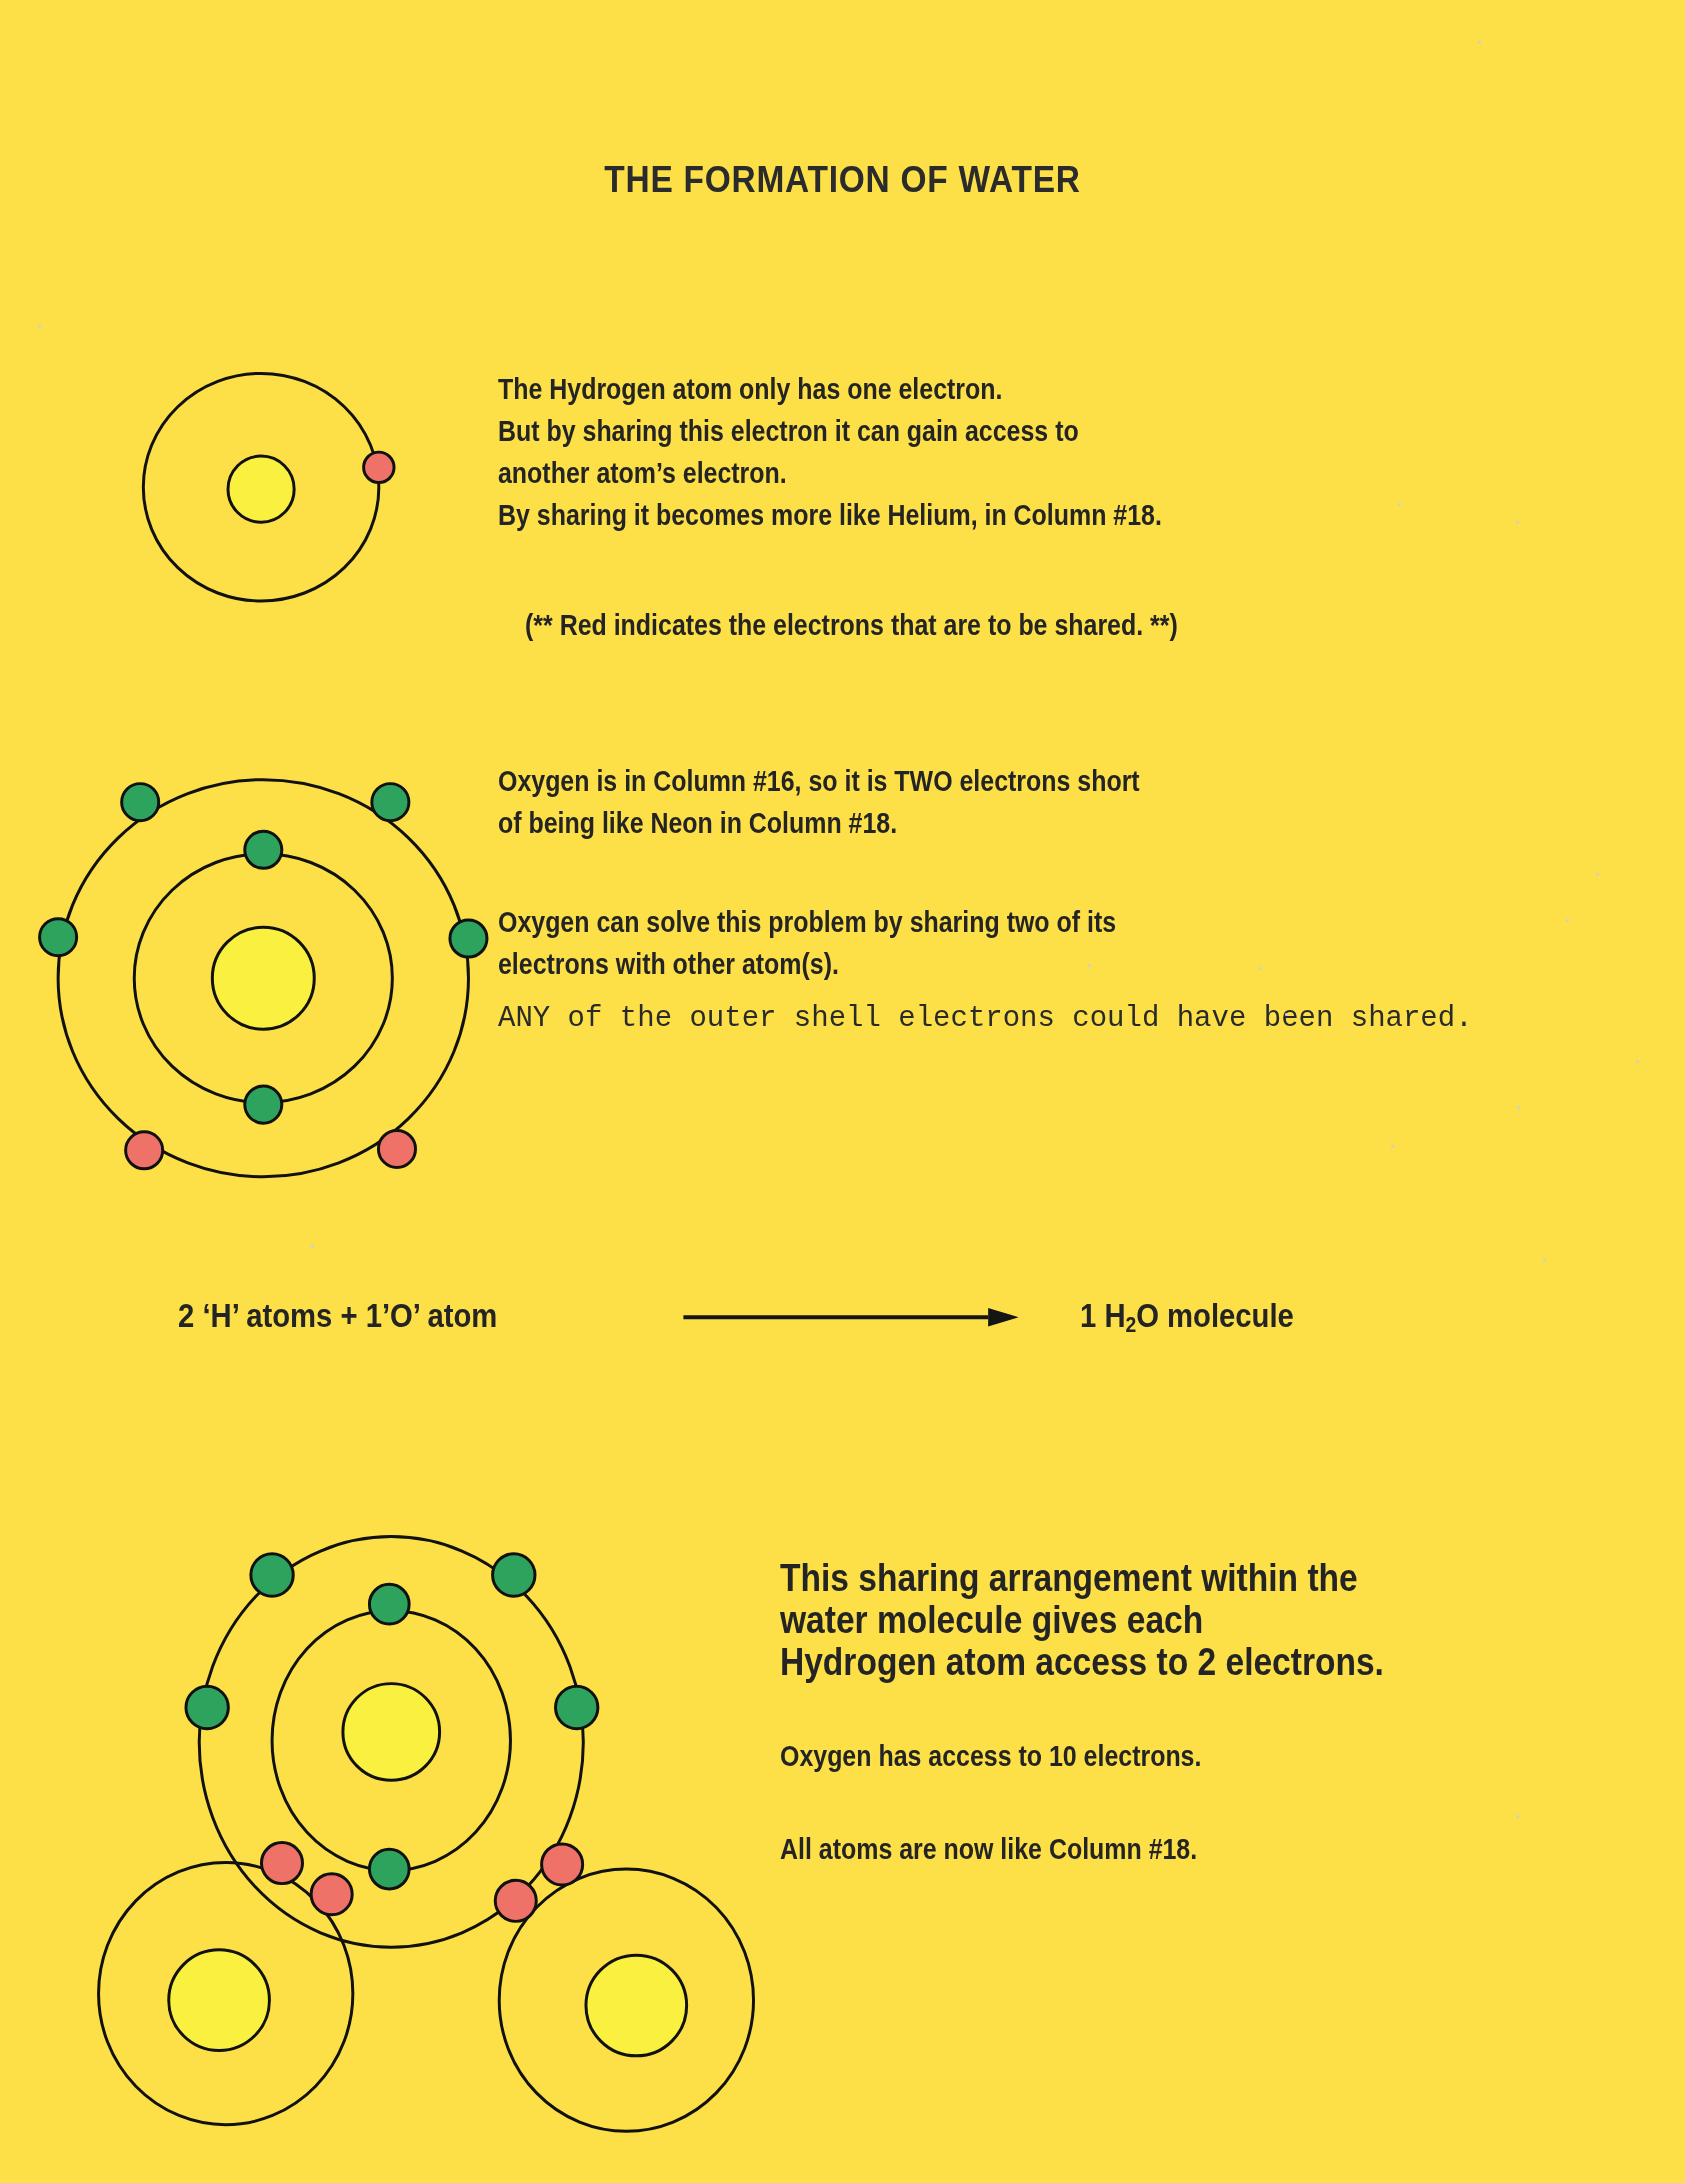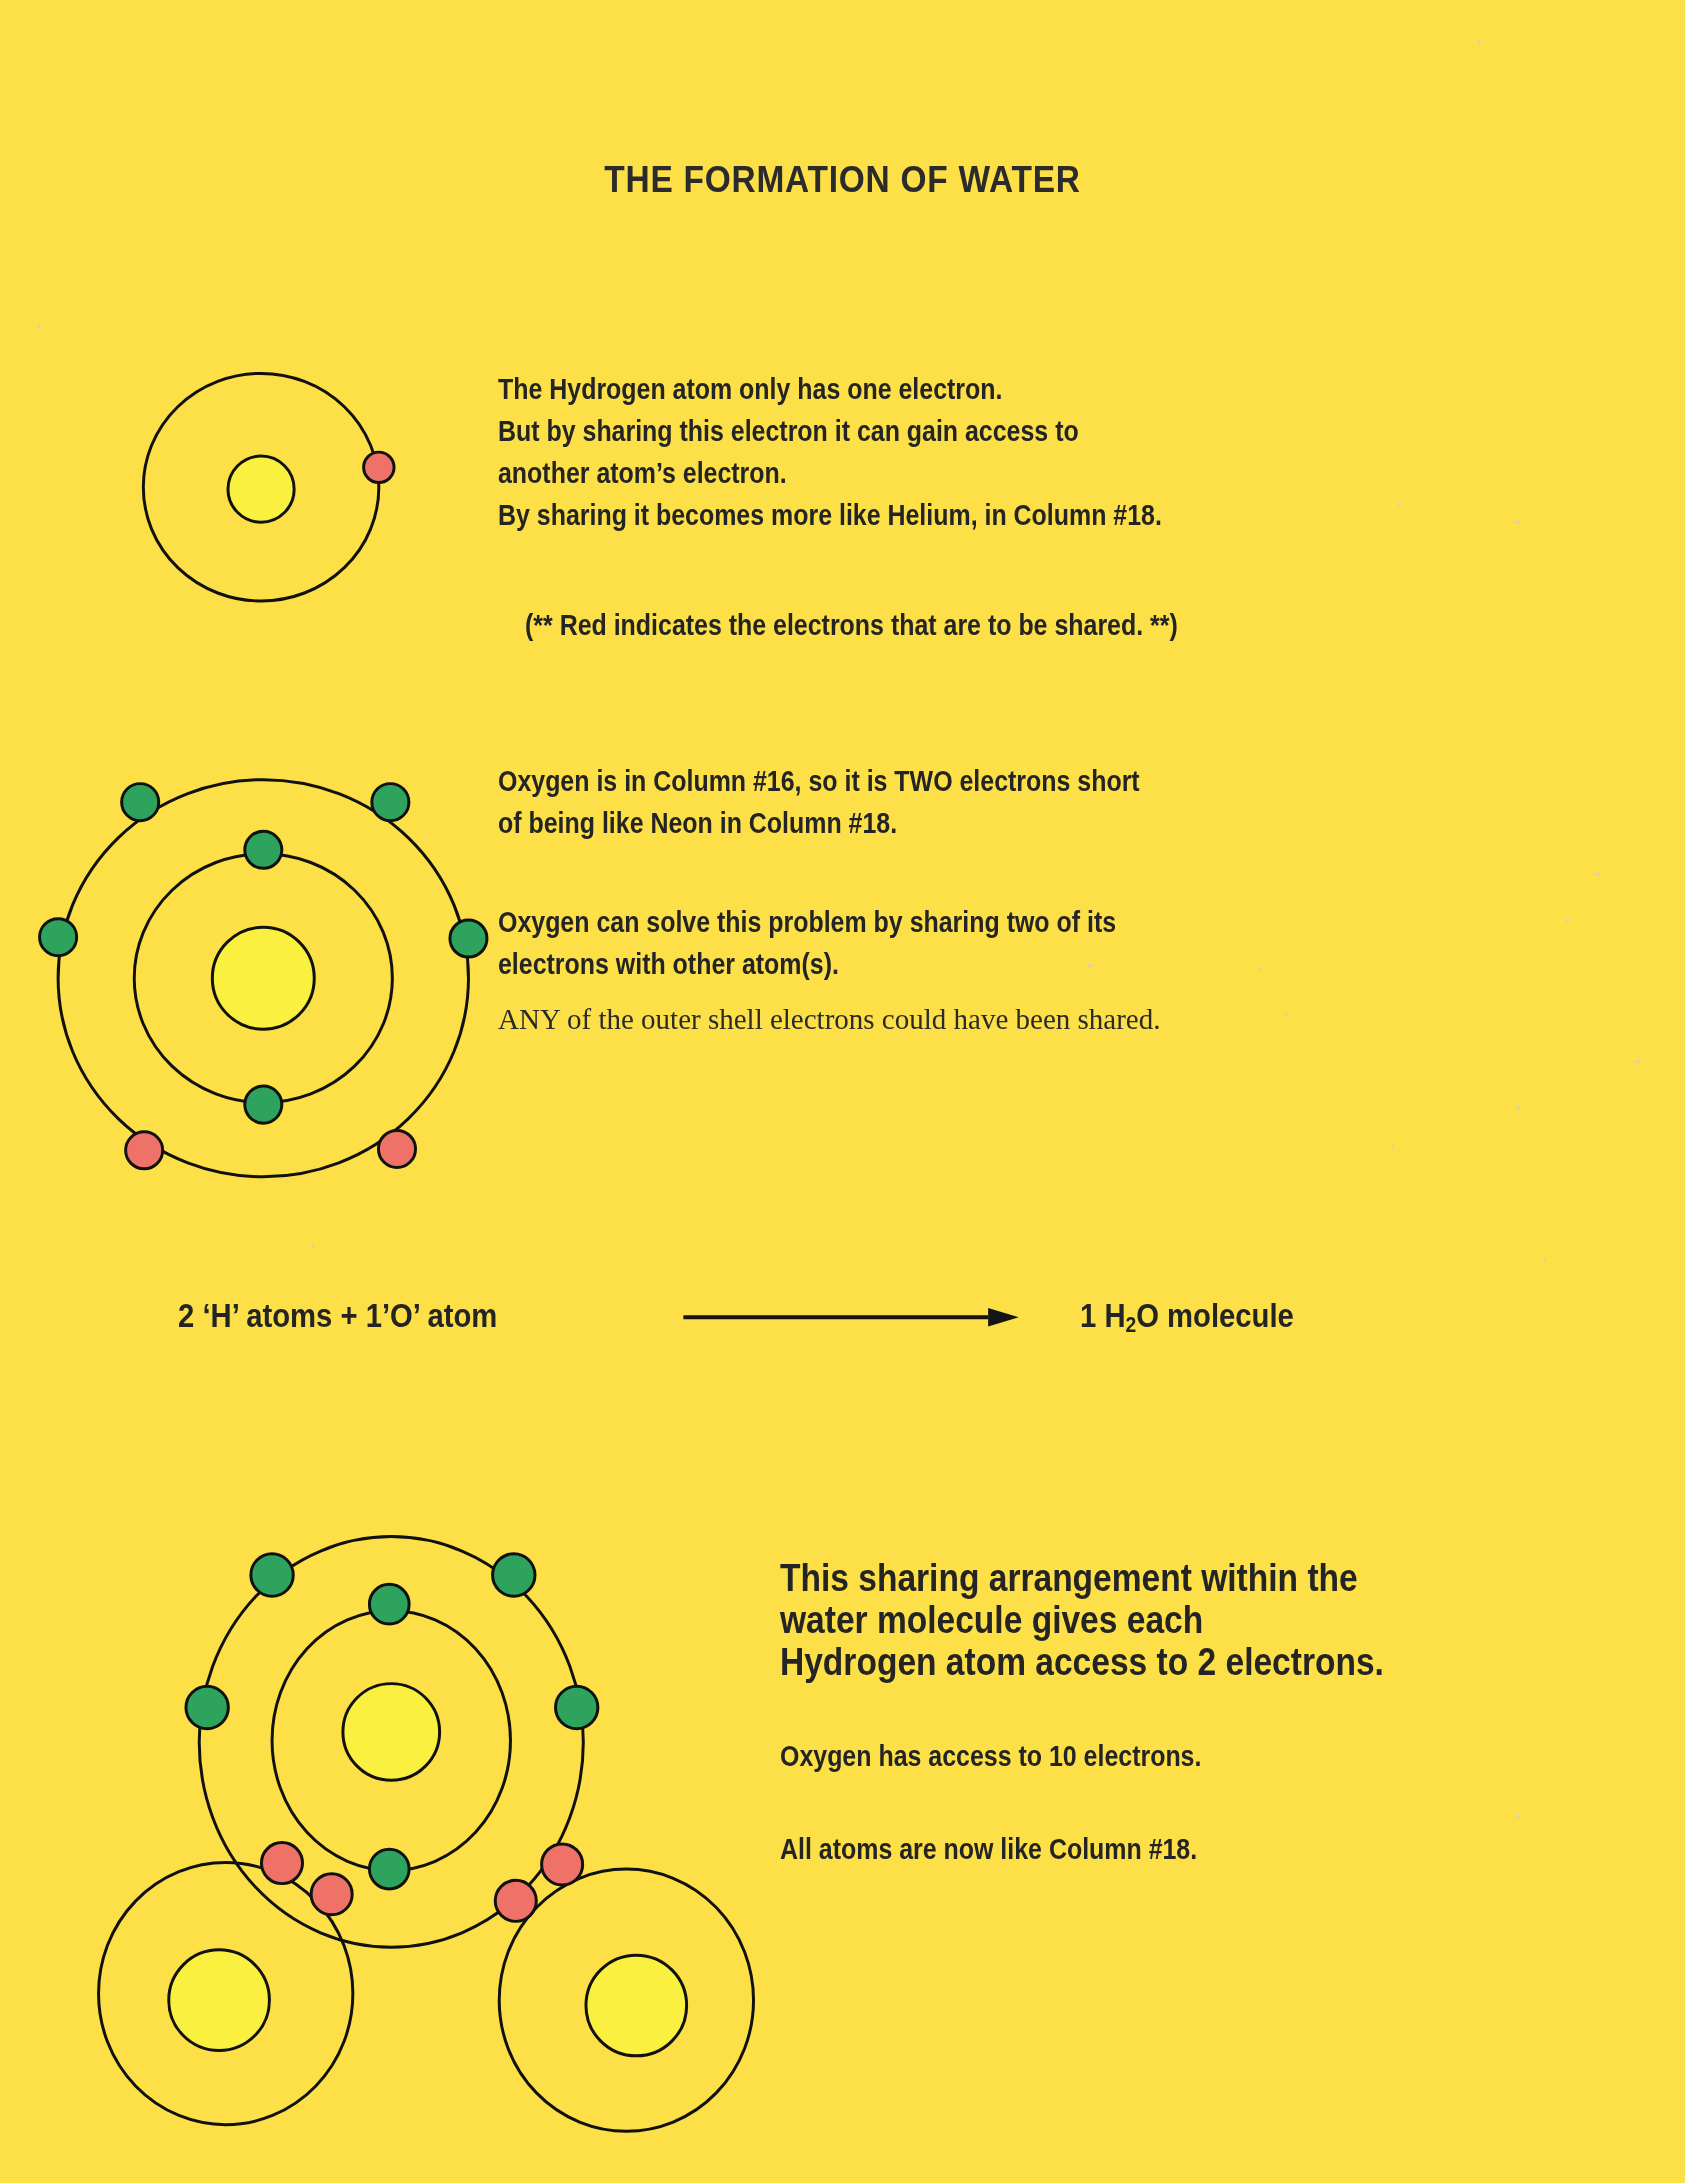--- a/index.html
+++ b/index.html
@@ -40,21 +40,21 @@
   
   .narrow-bold {
     font-family: "Liberation Sans", sans-serif;
     font-weight: bold;
     color: #242424;
     transform: scaleX(0.86);
     transform-origin: left center;
     white-space: nowrap;
   }
   .serif-line {
-    font-family: Liberation Serif, serif;
+    font-family: Liberation Mono, monospace;
     font-weight: normal;
     color: #2a2a2a;
     white-space: nowrap;
   }
 
   
   #hydrogen-text {
     position: absolute;
     left: 498px;
     top: 368px;

